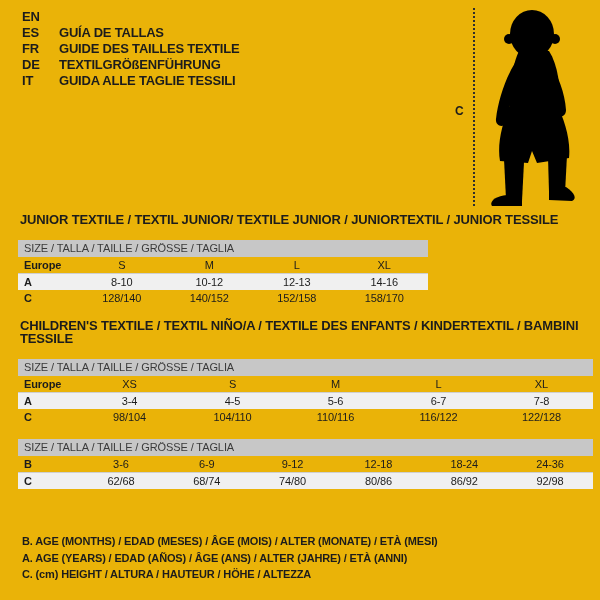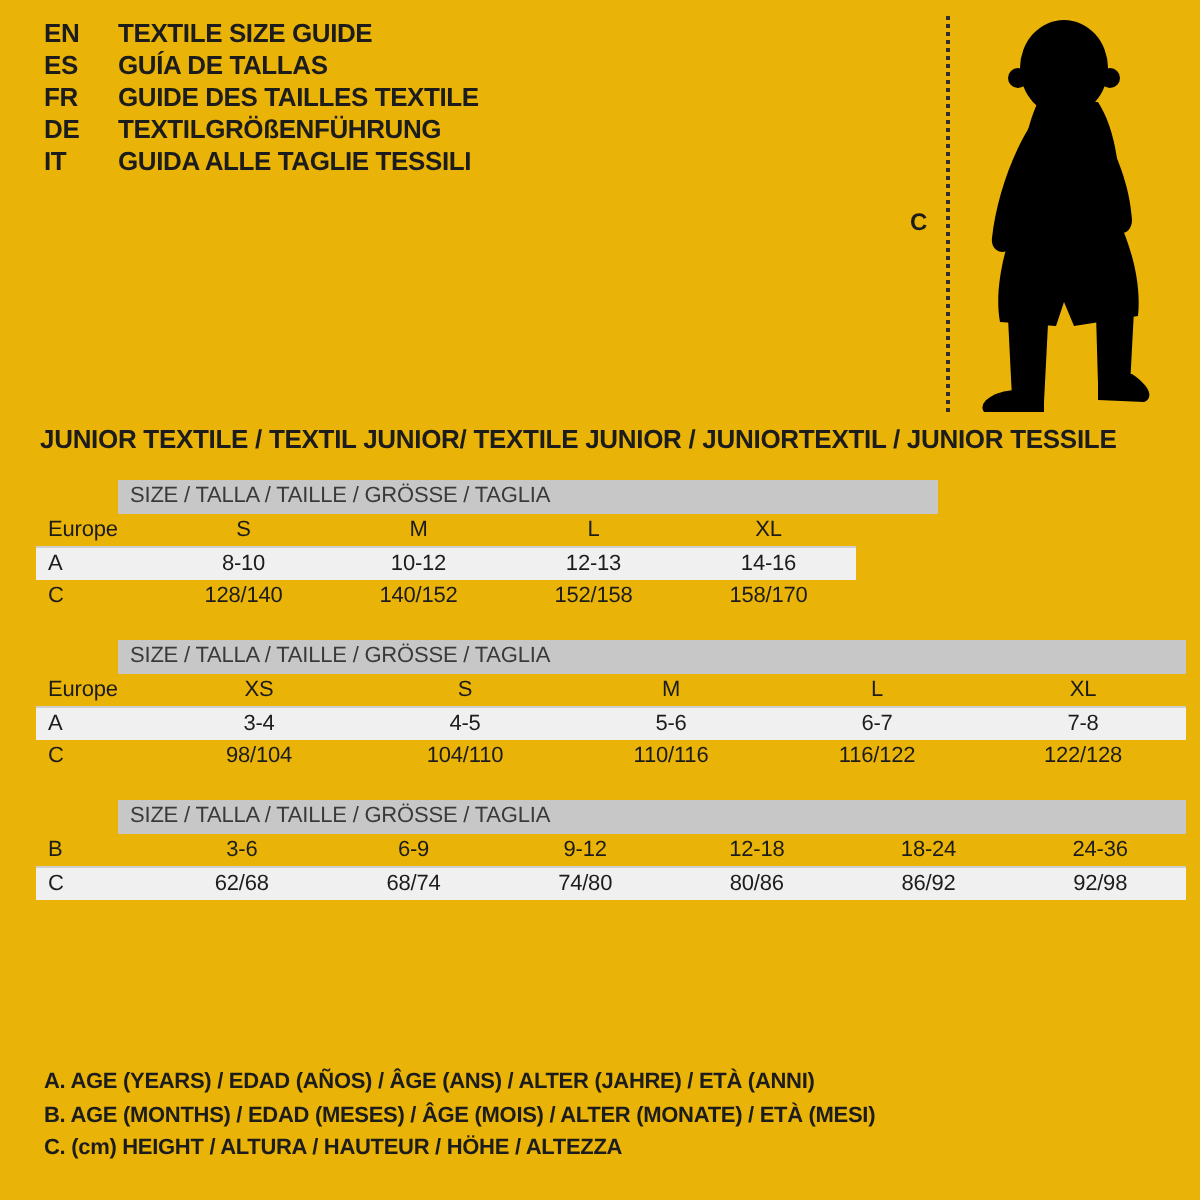--- a/index.html
+++ b/index.html
@@ -16,44 +16,43 @@
   
   .c-label{position:absolute;top:104px;left:455px;font-weight:bold;font-size:12px;}
   .dotted-line{position:absolute;top:8px;left:473px;height:198px;width:0;border-left:2px dotted #2e2e2e;}
   .silhouette{position:absolute;top:5px;left:481px;}
 
   
   #sections{position:absolute;top:213px;left:18px;width:575px;}
   .sec-title{font-weight:bold;font-size:13px;line-height:13px;letter-spacing:-0.15px;padding-left:2px;}
   .size-bar{
     height:17px;background:#c7c7c7;color:#3a3a3a;font-size:11px;line-height:17px;
-    padding-left:6px;letter-spacing:-0.1px;margin-top:14px;box-sizing:border-box;margin-left:41px;
+    padding-left:6px;letter-spacing:-0.1px;margin-top:14px;box-sizing:border-box;
   }
   .sec-1{margin-top:13px;}
   .sec-2{margin-top:12px;}
   .sec-0 .size-bar,.sec-0 .tbl{width:410px;}
   .tbl .row{display:grid;height:16px;font-size:11px;line-height:16px;align-items:center;letter-spacing:-0.1px;}
   .tbl .row.first{border-bottom:1px solid #cfcfcf;}
   .tbl .row.shaded{background:#f0f0f0;}
-  .tbl .lbl{padding-left:6px;text-align:left;}
+  .tbl .lbl{padding-left:6px;text-align:left;font-weight:bold;}
   .tbl .cell{text-align:center;}
 
   
   .legend{position:absolute;top:533px;left:22px;}
   .legend-line{font-weight:bold;font-size:11px;line-height:16.5px;letter-spacing:-0.15px;}
 </style>
 </head>
 <body>
 
 <div class="page">
 
   <div class="lang-block" id="lang-block">
       <div class="lang-row">
         <span class="lang-code">EN</span>
-        <span class="lang-label">TEXTILE SIZE GUIDE</span>
       </div>
       <div class="lang-row">
         <span class="lang-code">ES</span>
         <span class="lang-label">GUÍA DE TALLAS</span>
       </div>
       <div class="lang-row">
         <span class="lang-code">FR</span>
         <span class="lang-label">GUIDE DES TAILLES TEXTILE</span>
       </div>
       <div class="lang-row">
@@ -106,20 +105,21 @@
           <div class="row" style="grid-template-columns: 60px repeat(4, 1fr);">
             <span class="lbl">C</span>
             <span class="cell">128/140</span>
             <span class="cell">140/152</span>
             <span class="cell">152/158</span>
             <span class="cell">158/170</span>
           </div>
         </div>
       </div>
       <div class="section sec-1">
+        <div class="sec-title">CHILDREN'S TEXTILE / TEXTIL NIÑO/A / TEXTILE DES ENFANTS / KINDERTEXTIL / BAMBINI TESSILE</div>
         <div class="size-bar" style="background: rgb(199, 199, 199);">SIZE / TALLA / TAILLE / GRÖSSE / TAGLIA</div>
         <div class="tbl">
           <div class="row first" style="grid-template-columns: 60px repeat(5, 1fr);">
             <span class="lbl">Europe</span>
             <span class="cell">XS</span>
             <span class="cell">S</span>
             <span class="cell">M</span>
             <span class="cell">L</span>
             <span class="cell">XL</span>
           </div>
@@ -160,18 +160,18 @@
             <span class="cell">74/80</span>
             <span class="cell">80/86</span>
             <span class="cell">86/92</span>
             <span class="cell">92/98</span>
           </div>
         </div>
       </div>
     </div>
 
   <div class="legend" id="legend">
+      <div class="legend-line">B. AGE (MONTHS) / EDAD (MESES) / ÂGE (MOIS) / ALTER (MONATE) / ETÀ (MESI)</div>
       <div class="legend-line">A. AGE (YEARS) / EDAD (AÑOS) / ÂGE (ANS) / ALTER (JAHRE) / ETÀ (ANNI)</div>
-      <div class="legend-line">B. AGE (MONTHS) / EDAD (MESES) / ÂGE (MOIS) / ALTER (MONATE) / ETÀ (MESI)</div>
       <div class="legend-line">C. (cm) HEIGHT / ALTURA / HAUTEUR / HÖHE / ALTEZZA</div>
     </div>
 
 </div>
 
 </body></html>

